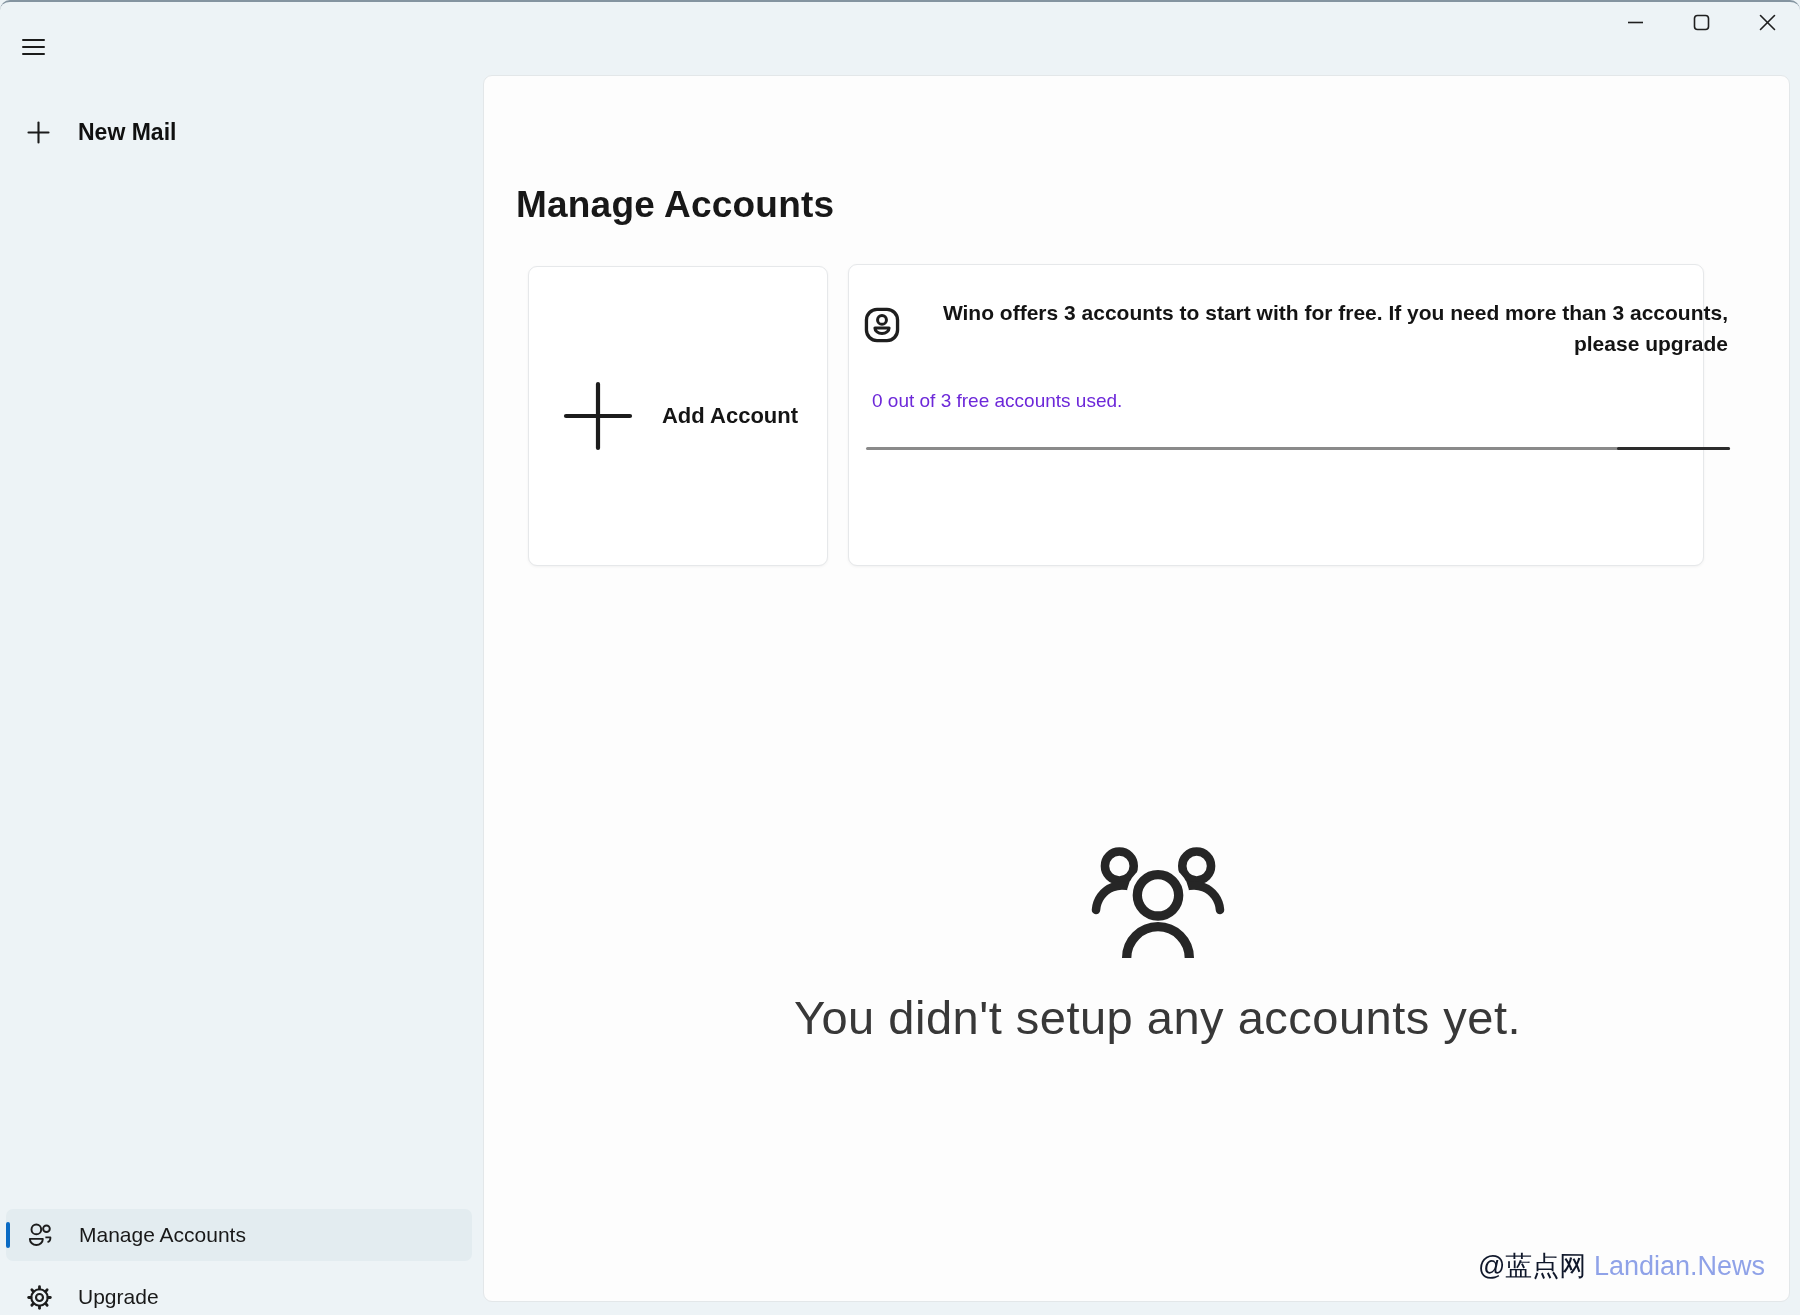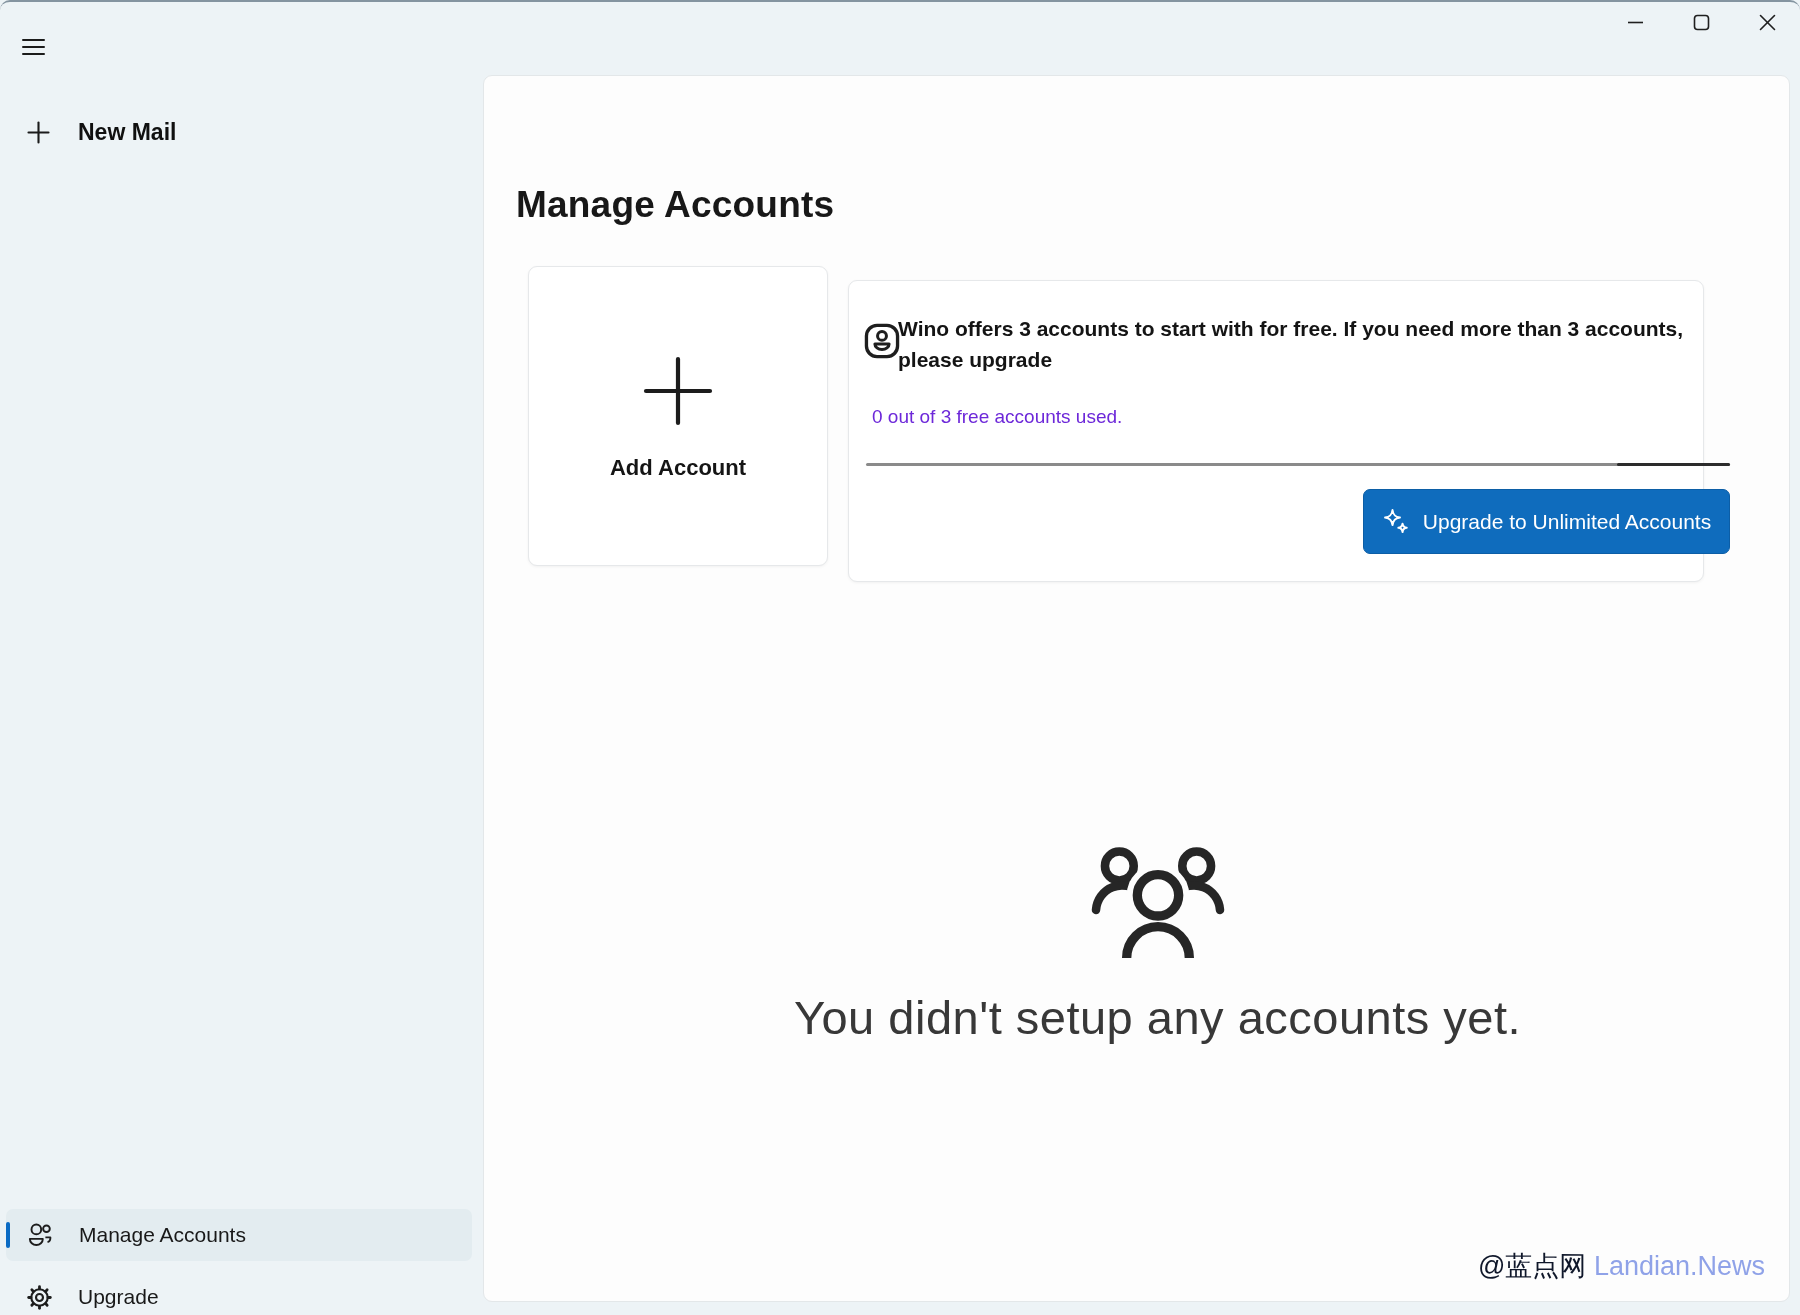--- a/index.html
+++ b/index.html
@@ -57,29 +57,30 @@
   }
   .page-title {
     position:absolute; left:32px; top:108px;
     font-size:37px; font-weight:700; color:#181818; letter-spacing:0.2px;
   }
 
   .add-account-card {
     position:absolute; left:44px; top:190px; width:300px; height:300px;
     background:#ffffff; border:1px solid #e6e8ea; border-radius:9px;
     box-shadow:0 1px 3px rgba(0,0,0,0.05);
-    display:flex; flex-direction:column; align-items:center; justify-content:center;
+    display:flex; flex-direction:row; align-items:center; justify-content:center;
     gap:24px; cursor:pointer;
   }
   .add-account-label { font-size:22px; font-weight:700; color:#151515; }
 
   .upgrade-card {
-    position:absolute; left:364px; top:204px; width:856px; height:302px;
+    position:absolute; left:364px; top:188px; width:856px; height:302px;
     background:#ffffff; border:1px solid #e6e8ea; border-radius:9px;
     box-shadow:0 1px 3px rgba(0,0,0,0.05);
+    text-align:right;
   }
   .upgrade-icon-wrap { position:absolute; left:13px; top:40px; }
   .upgrade-message {
     position:absolute; left:49px; top:32px; width:830px;
     font-size:21px; font-weight:700; line-height:31px; color:#141414;
   }
   .usage-text { position:absolute; left:23px; top:125px; font-size:19px; color:#6d28d9; }
   .progress-track { position:absolute; left:17px; top:182px; width:864px; height:3px; background:#8a8a8a; border-radius:2px; }
   .progress-dark { position:absolute; right:0; top:0; width:113px; height:3px; background:#2c2c2c; border-radius:2px; }
   .upgrade-button {
@@ -197,27 +198,20 @@
         <rect x="4" y="4" width="28" height="28" rx="9.5" stroke-width="3"></rect>
         <circle cx="18" cy="13.4" r="4" stroke-width="2.7"></circle>
         <path d="M11.6,20.6 h12.8 a6.4,5 0 0 1 -12.8 0 z" stroke-width="2.7"></path>
       </svg>
     </div>
     <div class="upgrade-message">Wino offers 3 accounts to start with for free. If you need more than 3 accounts, please upgrade</div>
     <div class="usage-text">0 out of 3 free accounts used.</div>
     <div class="progress-track">
       <div class="progress-dark"></div>
     </div>
-    <div class="upgrade-button">
-      <svg width="28" height="28" viewBox="0 0 24 24" fill="none" stroke="#ffffff" stroke-width="1.7" stroke-linejoin="round">
-        <path d="M9 1.8 C9.6 6 11.2 7.6 15.4 8.2 C11.2 8.8 9.6 10.4 9 14.6 C8.4 10.4 6.8 8.8 2.6 8.2 C6.8 7.6 8.4 6 9 1.8 Z"></path>
-        <path d="M17.6 13.4 C17.9 15.7 18.9 16.7 21.2 17 C18.9 17.3 17.9 18.3 17.6 20.6 C17.3 18.3 16.3 17.3 14 17 C16.3 16.7 17.3 15.7 17.6 13.4 Z"></path>
-      </svg>
-      <span>Upgrade to Unlimited Accounts</span>
-    </div>
   </div>
 
   <div class="empty-state">
     <span class="empty-people-icon">
       <svg width="134" height="112" viewBox="0 0 100 84" fill="none">
         <g stroke="#262626" stroke-width="6.4" stroke-linecap="round">
           <circle cx="21" cy="15" r="10.8"></circle>
           <circle cx="79" cy="15" r="10.8"></circle>
           <path d="M3.5,48 A19.5,19.5 0 0 1 36.5,35"></path>
           <path d="M96.5,48 A19.5,19.5 0 0 0 63.5,35"></path>

